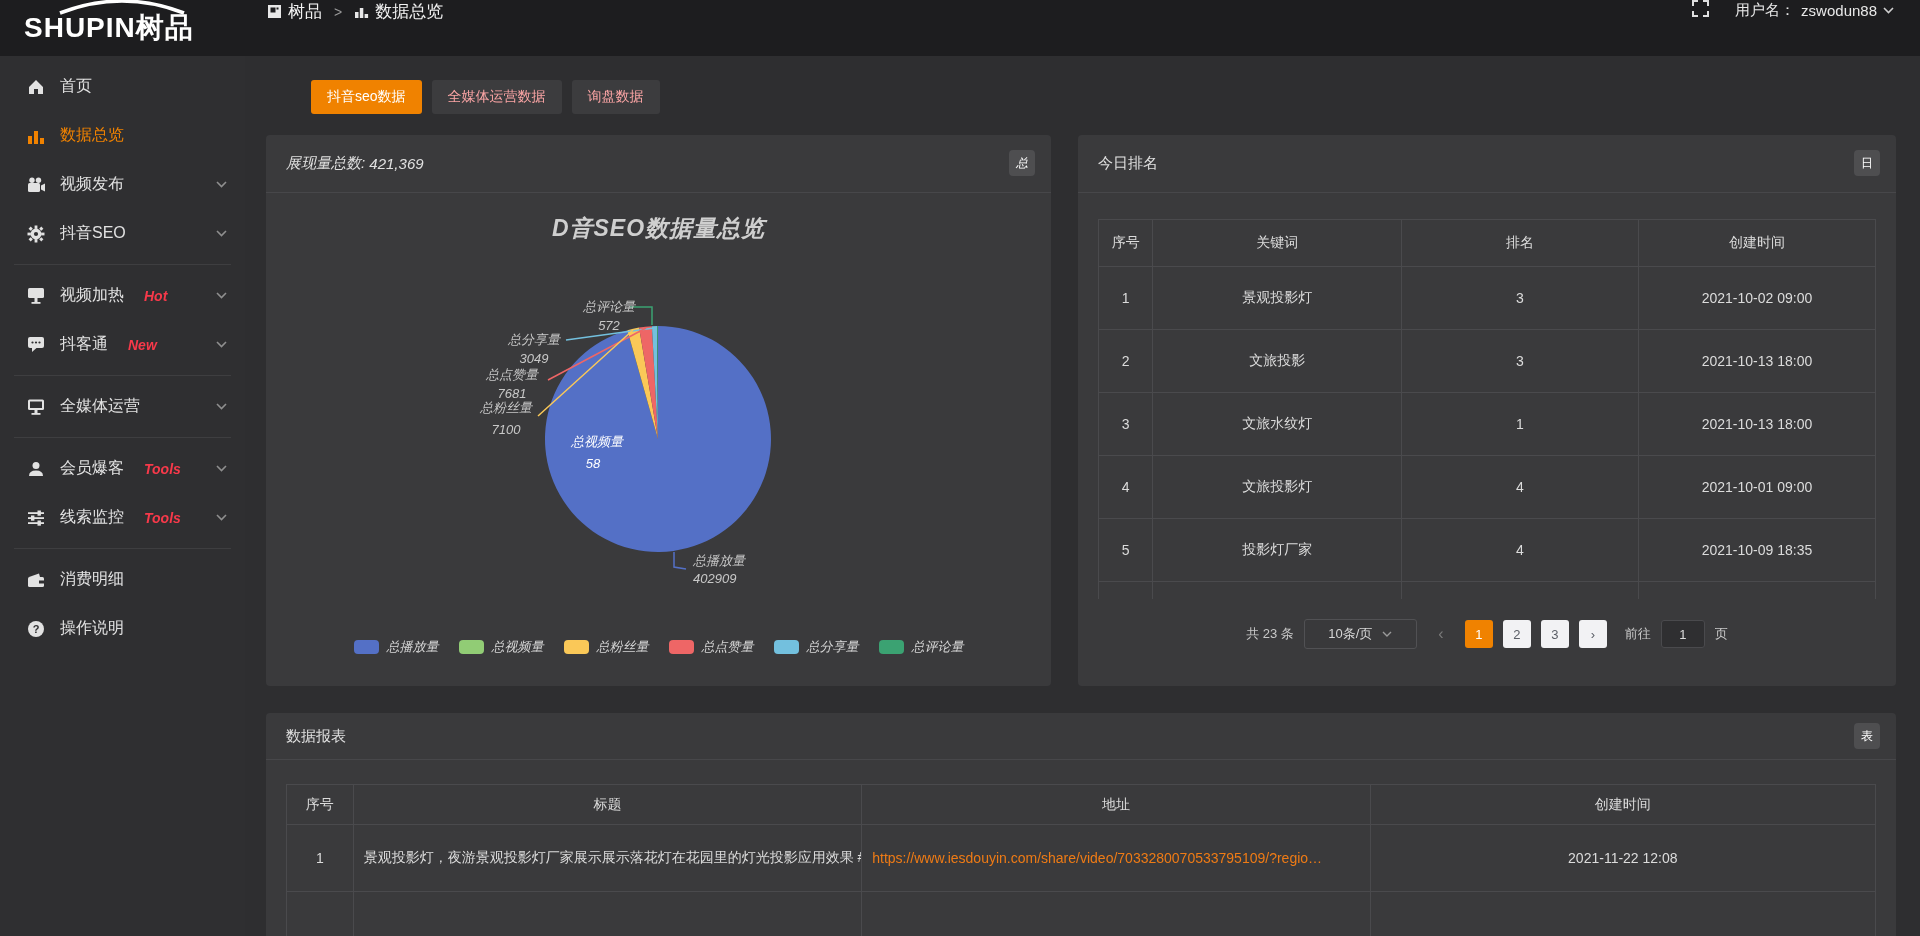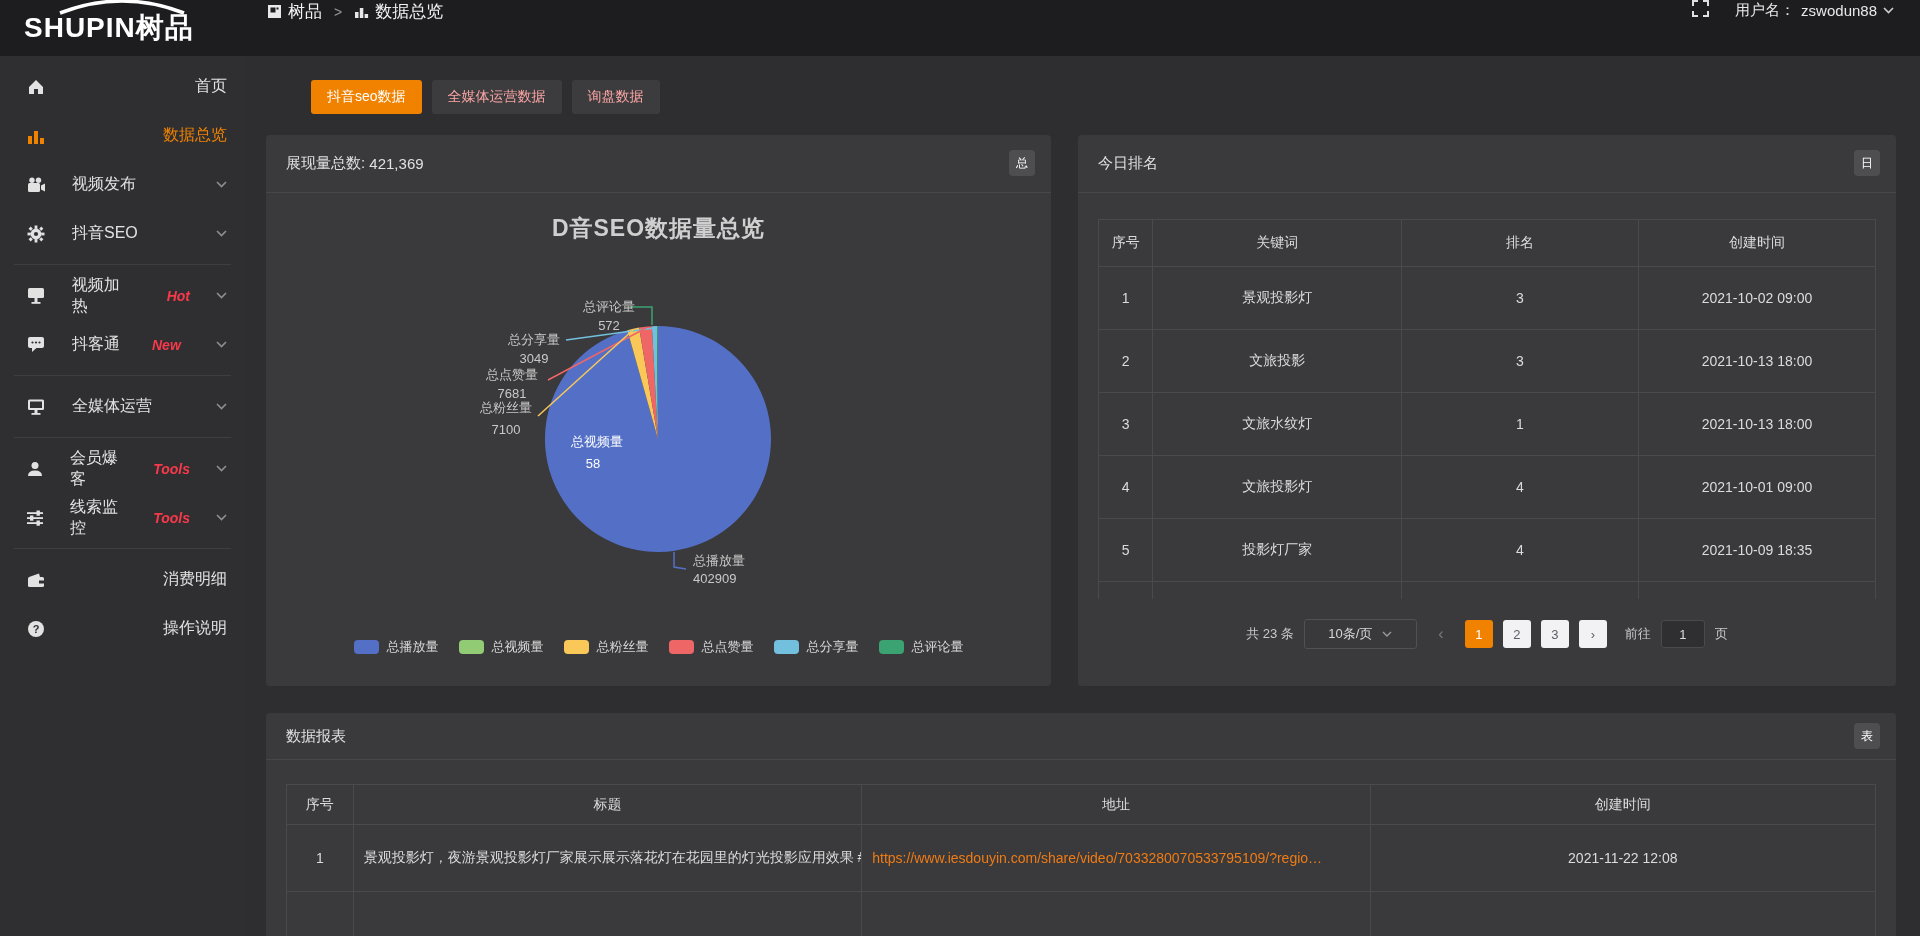--- a/index.html
+++ b/index.html
@@ -9,43 +9,43 @@
   .topbar { position:fixed; top:0; left:0; width:1920px; height:56px; background:#1d1d1f;
     display:flex; align-items:flex-start; z-index:10; }
   .logo-box { width:245px; padding-left:18px; }
   .crumb { display:flex; align-items:center; gap:8px; color:#f2f2f2; font-size:17px; margin-left:22px; }
   .crumb .sep { color:#9a9a9a; font-size:14px; margin:0 4px; }
   .crumb-item { display:flex; align-items:center; gap:6px; cursor:pointer; }
   .topbar-right { margin-left:auto; margin-right:26px; display:flex; align-items:center; gap:26px; color:#e8e8e8; font-size:15px; }
   .user-chip { display:flex; align-items:center; gap:6px; cursor:pointer; }
   
   .sidebar { position:fixed; top:56px; left:0; bottom:0; width:245px; background:#2f2f31; padding-top:6px; }
-  .side-item { height:49px; display:flex; align-items:center; padding:0 18px 0 26px; gap:26px;
-    color:#e2e2e2; font-size:16px; cursor:pointer;justify-content:space-between; }
+  .side-item { height:49px; display:flex; align-items:center; padding:0 18px 0 26px; gap:14px;
+    color:#e2e2e2; font-size:16px; cursor:pointer; }
   .side-item .sicon { width:20px; display:flex; justify-content:center; }
   .side-item svg { display:block; }
   .side-item.active { color:#f08200; }
   .sbadge { font-style:italic; font-weight:bold; font-size:14px; margin-left:6px; }
   .badge-red { color:#f7394a; }
   .badge-gold { color:#e8b226; }
   .schev { margin-left:auto; }
   .sdivider { height:1px; background:#3e3e40; margin:6px 14px; }
   
   .main { margin-left:245px; padding:24px 24px 0 21px; }
   .tabs { display:flex; gap:10px;padding-left:45px; }
   .tab { height:34px; padding:0 16px; display:flex; align-items:center; border-radius:3px;
     background:#3c3c3e; color:#fca5a5; font-size:14px; cursor:pointer; }
   .tab.active { background:#f08200; color:#fff; }
   .panel { background:#3a3a3c; border-radius:4px; position:relative; }
   .panel-head { height:58px; display:flex; align-items:center; padding:0 20px;
     border-bottom:1px solid #47474a; color:#e0e0e0; font-size:15px; }
   .corner-badge { position:absolute; top:15px; right:16px; width:26px; height:26px; border-radius:4px;
     background:#4e4e50; color:#fff; font-size:12px; display:flex; align-items:center; justify-content:center; cursor:pointer; }
   .row-panels { display:flex; gap:27px; margin-top:21px; }
-  .chart-panel { width:785px; height:551px; }
+  .chart-panel { width:785px; height:551px;font-style:italic; }
   .rank-panel { flex:1; height:551px; }
   .report-panel { margin-top:27px; height:300px; }
   .report-panel .panel-head { height:47px; }
   .report-panel .corner-badge { top:10px; }
   
   .chart-title { position:absolute; top:78px; left:0; width:100%; text-align:center;
     color:#cfcfcf; font-size:23px; font-weight:bold; letter-spacing:1px; }
   .pie-svg { position:absolute; top:58px; left:0; }
   .pie-label { fill:#c8c8c8; font-size:13px; }
   .pie-label-in { fill:#ffffff; font-size:13px; }

